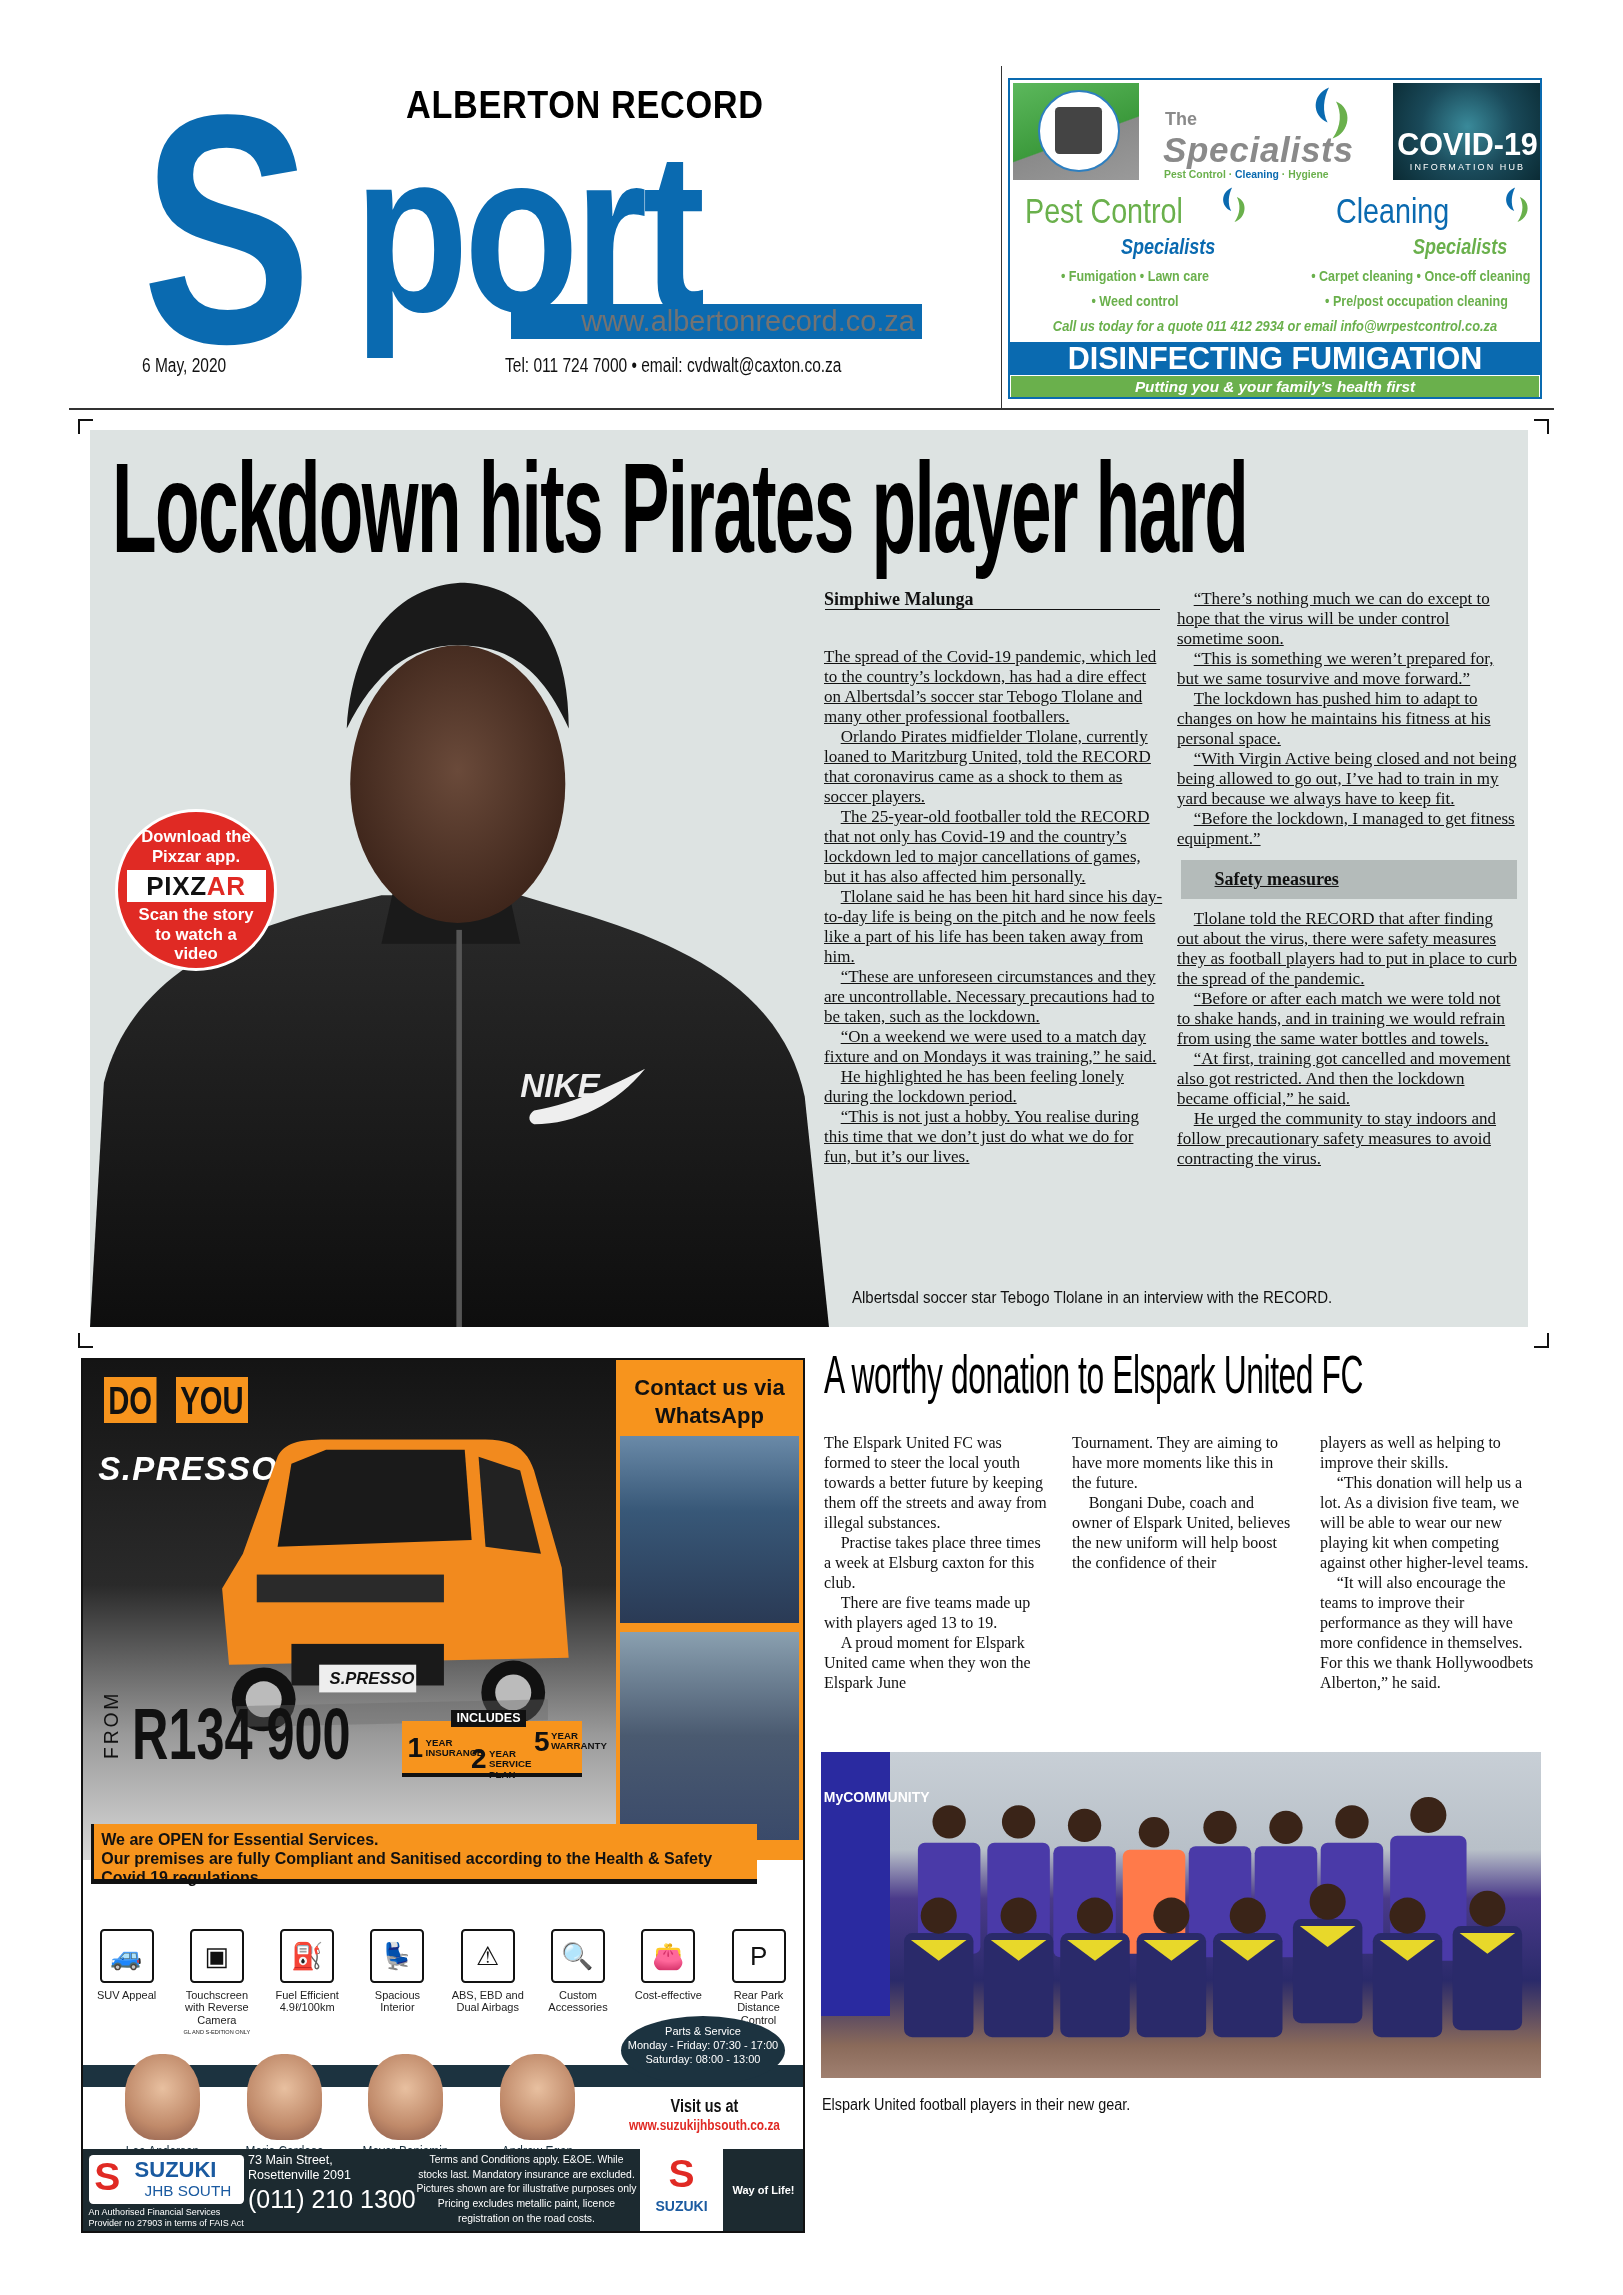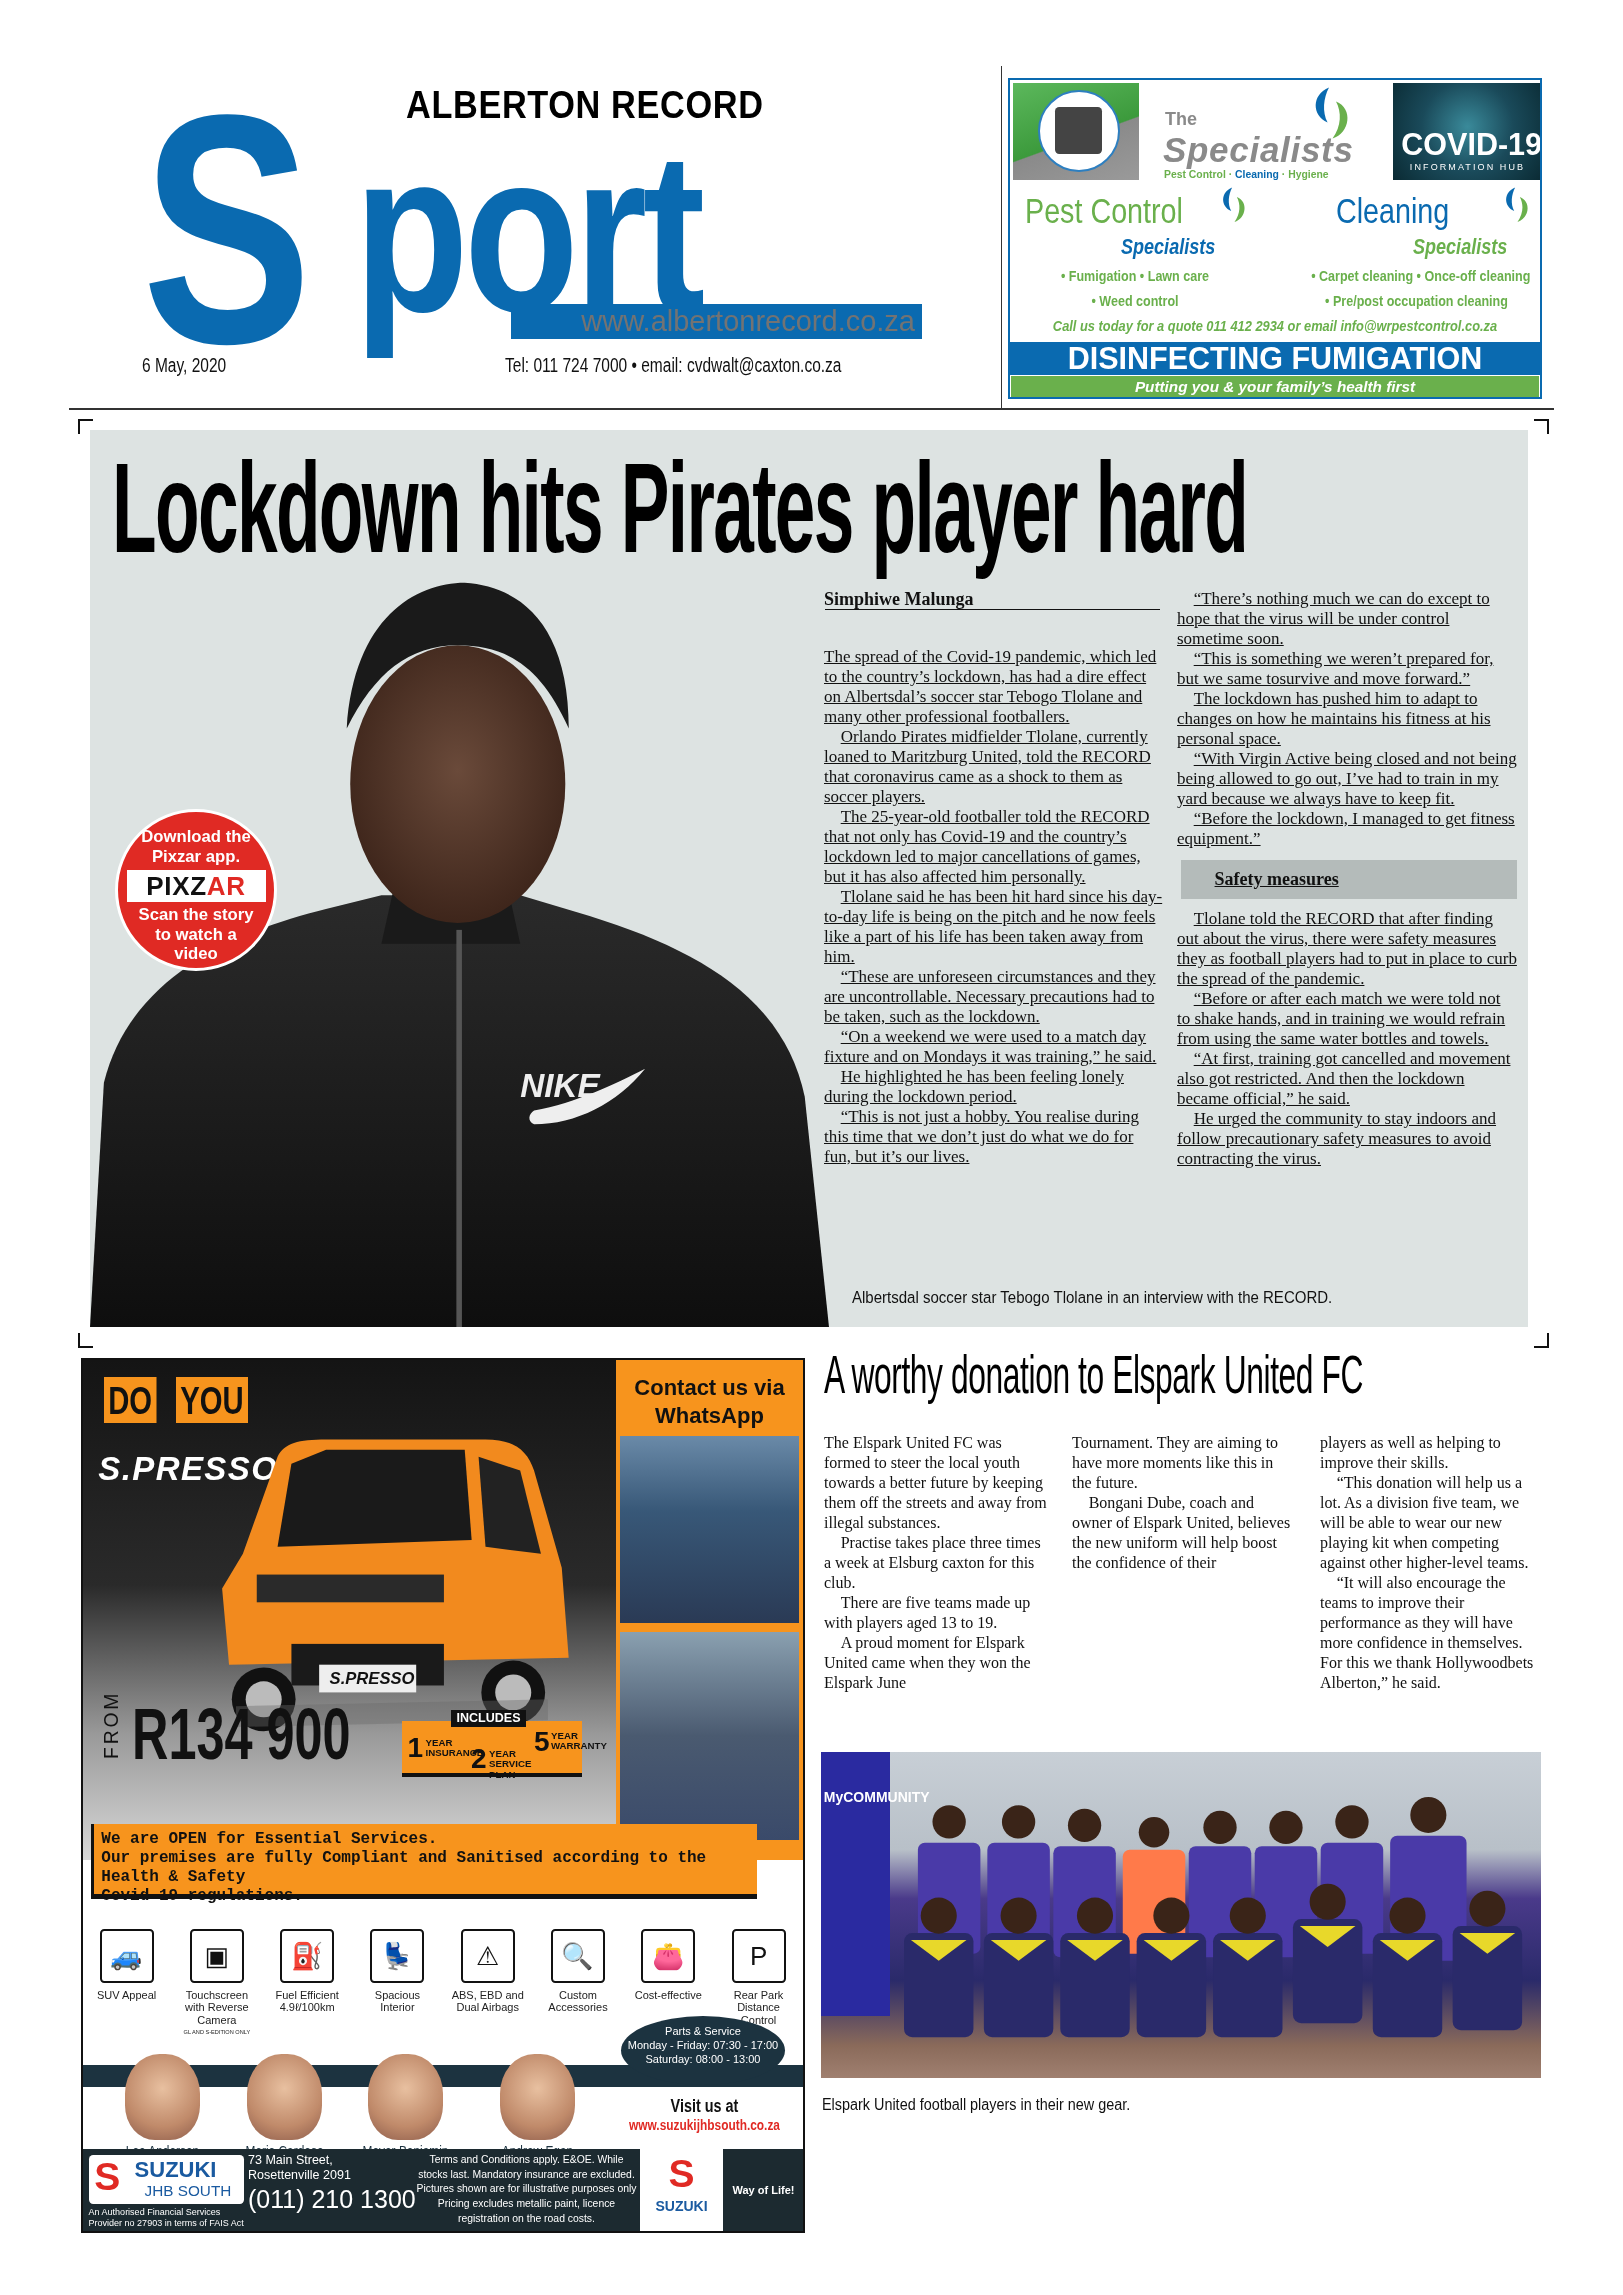--- a/index.html
+++ b/index.html
@@ -22,21 +22,21 @@
   .pest { position: absolute; left: 1008px; top: 78px; width: 534px; height: 321px; border: 2.1px solid #0a6ab0; background: #fff; overflow: hidden; }
   .pest-badge { position: absolute; left: 2.8px; top: 2.8px; width: 126px; height: 97px; background: linear-gradient(160deg, #5cb85c 0%, #3c9a3c 55%, #8a8a8a 56%, #9a9a9a 100%); }
   .pest-badge-circle { position: absolute; left: 25px; top: 7px; width: 82px; height: 82px; border-radius: 50%; background: #fff; border: 2.1px solid #2d7fc0; }
   .pest-badge-inner { position: absolute; left: 15.3px; top: 15.3px; width: 47px; height: 47px; background: #444; border-radius: 4.2px; }
   .pest-the { position: absolute; left: 155px; top: 29px; font-family: "Liberation Sans", sans-serif; font-weight: bold; font-size: 18px; color: #8a8a8a; }
   .pest-spec { position: absolute; left: 153px; top: 50px; font-family: "Liberation Sans", sans-serif; font-weight: bold; font-style: italic; font-size: 35px; color: #8a8a8a; letter-spacing: 0.7px; }
   .pest-tag { position: absolute; left: 154px; top: 89px; font-family: "Liberation Sans", sans-serif; font-weight: bold; font-size: 10.4px; color: #6ab04c; white-space: nowrap; }
   .pest-tag b { color: #0a6ab0; }
   .pest-logo-s { position: absolute; left: 298px; top: 4.2px; width: 49px; height: 56px; }
   .pest-covid { position: absolute; left: 383px; top: 2.8px; width: 149px; height: 97px; background: radial-gradient(circle at 50% 45%, #3a8a9a 0%, #1a4a5a 50%, #0a2a33 100%); }
-  .pest-covid-t { position: absolute; left: 0; top: 46px; width: 100%; text-align: right; font-family: "Liberation Sans", sans-serif; font-weight: bold; font-size: 30.5px; color: #fff; line-height: 1; }
+  .pest-covid-t { position: absolute; left: 0; top: 46px; width: 100%; text-align: center; font-family: "Liberation Sans", sans-serif; font-weight: bold; font-size: 30.5px; color: #fff; line-height: 1; }
   .pest-covid-s { position: absolute; left: 0; top: 79px; width: 100%; text-align: center; font-family: "Liberation Sans", sans-serif; font-size: 9px; letter-spacing: 2.1px; color: #fff; }
   .pest-pc { position: absolute; left: 15.3px; top: 111px; font-family: "Liberation Sans", sans-serif; font-size: 35px; color: #6ab04c; transform: scaleX(0.82); transform-origin: left top; white-space: nowrap; }
   .pest-cl { position: absolute; left: 326px; top: 111px; font-family: "Liberation Sans", sans-serif; font-size: 35px; color: #0a6ab0; transform: scaleX(0.82); transform-origin: left top; white-space: nowrap; }
   .pest-sp1 { position: absolute; left: 111px; top: 154px; font-family: "Liberation Sans", sans-serif; font-weight: bold; font-style: italic; font-size: 22px; color: #0a6ab0; transform: scaleX(0.82); transform-origin: left top; }
   .pest-sp2 { position: absolute; left: 403px; top: 154px; font-family: "Liberation Sans", sans-serif; font-weight: bold; font-style: italic; font-size: 22px; color: #6ab04c; transform: scaleX(0.82); transform-origin: left top; }
   .pest-svc { position: absolute; font-family: "Liberation Sans", sans-serif; font-weight: bold; font-size: 15.3px; color: #6ab04c; transform: scaleX(0.82); transform-origin: center top; text-align: center; white-space: nowrap; }
   .pest-call { position: absolute; left: 0; top: 237px; width: 100%; text-align: center; font-family: "Liberation Sans", sans-serif; font-style: italic; font-weight: bold; font-size: 15.3px; color: #6ab04c; transform: scaleX(0.84); white-space: nowrap; }
   .pest-dis { position: absolute; left: 0; top: 262px; width: 100%; height: 33px; background: #0a6ab0; color: #fff; text-align: center; font-family: "Liberation Sans", sans-serif; font-weight: bold; font-size: 30.5px; line-height: 33px; }
   .pest-health { position: absolute; left: 1.4px; top: 296px; width: calc(100% - 2.8px); height: 21px; background: #6ab04c; color: #fff; text-align: center; font-family: Liberation Sans, sans-serif; font-style: italic; font-weight: bold; font-size: 15.3px; line-height: 21px; }
 
@@ -71,21 +71,21 @@
   .suz-car { position: absolute; left: 104px; top: 69px; width: 396px; height: 305px; }
   .suz-from { position: absolute; left: 17.4px; top: 399px; font-family: "Liberation Sans", sans-serif; font-size: 19.4px; color: #111; letter-spacing: 2.8px; transform: rotate(-90deg); transform-origin: left top; }
   .suz-price { position: absolute; left: 49px; top: 333px; font-family: "Liberation Sans", sans-serif; font-weight: bold; font-size: 72px; color: #111; transform: scaleX(0.7); transform-origin: left top; white-space: nowrap; }
   .suz-incl { position: absolute; left: 319px; top: 361px; width: 180px; height: 56px; background: #f7941d; border-bottom: 4.2px solid #111; font-family: "Liberation Sans", sans-serif; font-weight: bold; color: #111; font-size: 9.7px; }
   .suz-incl .hdr { position: absolute; left: 49px; top: -11px; background: #111; color: #fff; padding: 1.4px 5.6px; font-size: 12.5px; }
   .suz-incl .b { position: absolute; font-size: 28px; line-height: 1; }
   .suz-side { position: absolute; left: 533px; top: 0; width: 187px; height: 500px; background: #f7941d; }
   .suz-side-t { position: absolute; left: 0; top: 14px; width: 100%; text-align: center; font-family: "Liberation Sans", sans-serif; font-weight: bold; font-size: 22px; line-height: 28px; color: #111; }
   .suz-side-img1 { position: absolute; left: 4.2px; top: 76px; width: 179px; height: 187px; background: linear-gradient(180deg, #6a8aa8 0%, #385878 40%, #2a3a55 100%); }
   .suz-side-img2 { position: absolute; left: 4.2px; top: 272px; width: 179px; height: 208px; background: linear-gradient(180deg, #8aa0b0 0%, #4a5a70 50%, #3a4a6a 100%); }
-  .suz-open { position: absolute; left: 8.3px; top: 464px; width: 666px; height: 75px; background: #f7941d; border-left: 3.5px solid #111; border-bottom: 5.6px solid #111; padding: 5.6px 7px; font-family: Liberation Mono, monospace; font-weight: bold; font-size: 16px; line-height: 19px; color: #111; }
+  .suz-open { position: absolute; left: 8.3px; top: 464px; width: 666px; height: 60px; background: #f7941d; border-left: 3.5px solid #111; border-bottom: 5.6px solid #111; padding: 5.6px 7px; font-family: Liberation Sans, sans-serif; font-weight: bold; font-size: 16px; line-height: 19px; color: #111; }
   .suz-feats { position: absolute; left: 5.6px; top: 569px; width: 708px; display: flex; justify-content: space-between; }
   .suz-feat { width: 76px; text-align: center; font-family: "Liberation Sans", sans-serif; font-size: 11px; line-height: 12.5px; color: #222; }
   .suz-feat-ic { width: 54px; height: 54px; margin: 0 auto 5.6px; border: 2.8px solid #111; border-radius: 4.2px; background: #fff; display: flex; align-items: center; justify-content: center; font-size: 26px; color: #111; }
   .suz-band { position: absolute; left: 0; top: 705px; width: 100%; height: 22px; background: #1c3340; }
   .suz-staff { position: absolute; top: 694px; width: 111px; text-align: center; font-family: "Liberation Sans", sans-serif; color: #1c3340; }
   .suz-face { width: 75px; height: 86px; margin: 0 auto 4.2px; border-radius: 46% 46% 40% 40%; background: radial-gradient(circle at 50% 40%, #e8c0a0 0%, #c08a6a 60%, #8a5a4a 100%); }
   .suz-name { font-size: 14px; line-height: 15.3px; transform: scaleX(0.85); }
   .suz-phone { font-size: 14.6px; line-height: 16.7px; transform: scaleX(0.85); }
   .suz-hours { position: absolute; left: 538px; top: 656px; width: 164px; height: 69px; border-radius: 50%; background: #1c3340; color: #fff; text-align: center; font-family: "Liberation Sans", sans-serif; font-size: 11px; line-height: 14px; padding-top: 8.3px; }
   .suz-visit { position: absolute; left: 528px; top: 736px; width: 187px; text-align: center; font-family: "Liberation Sans", sans-serif; }

